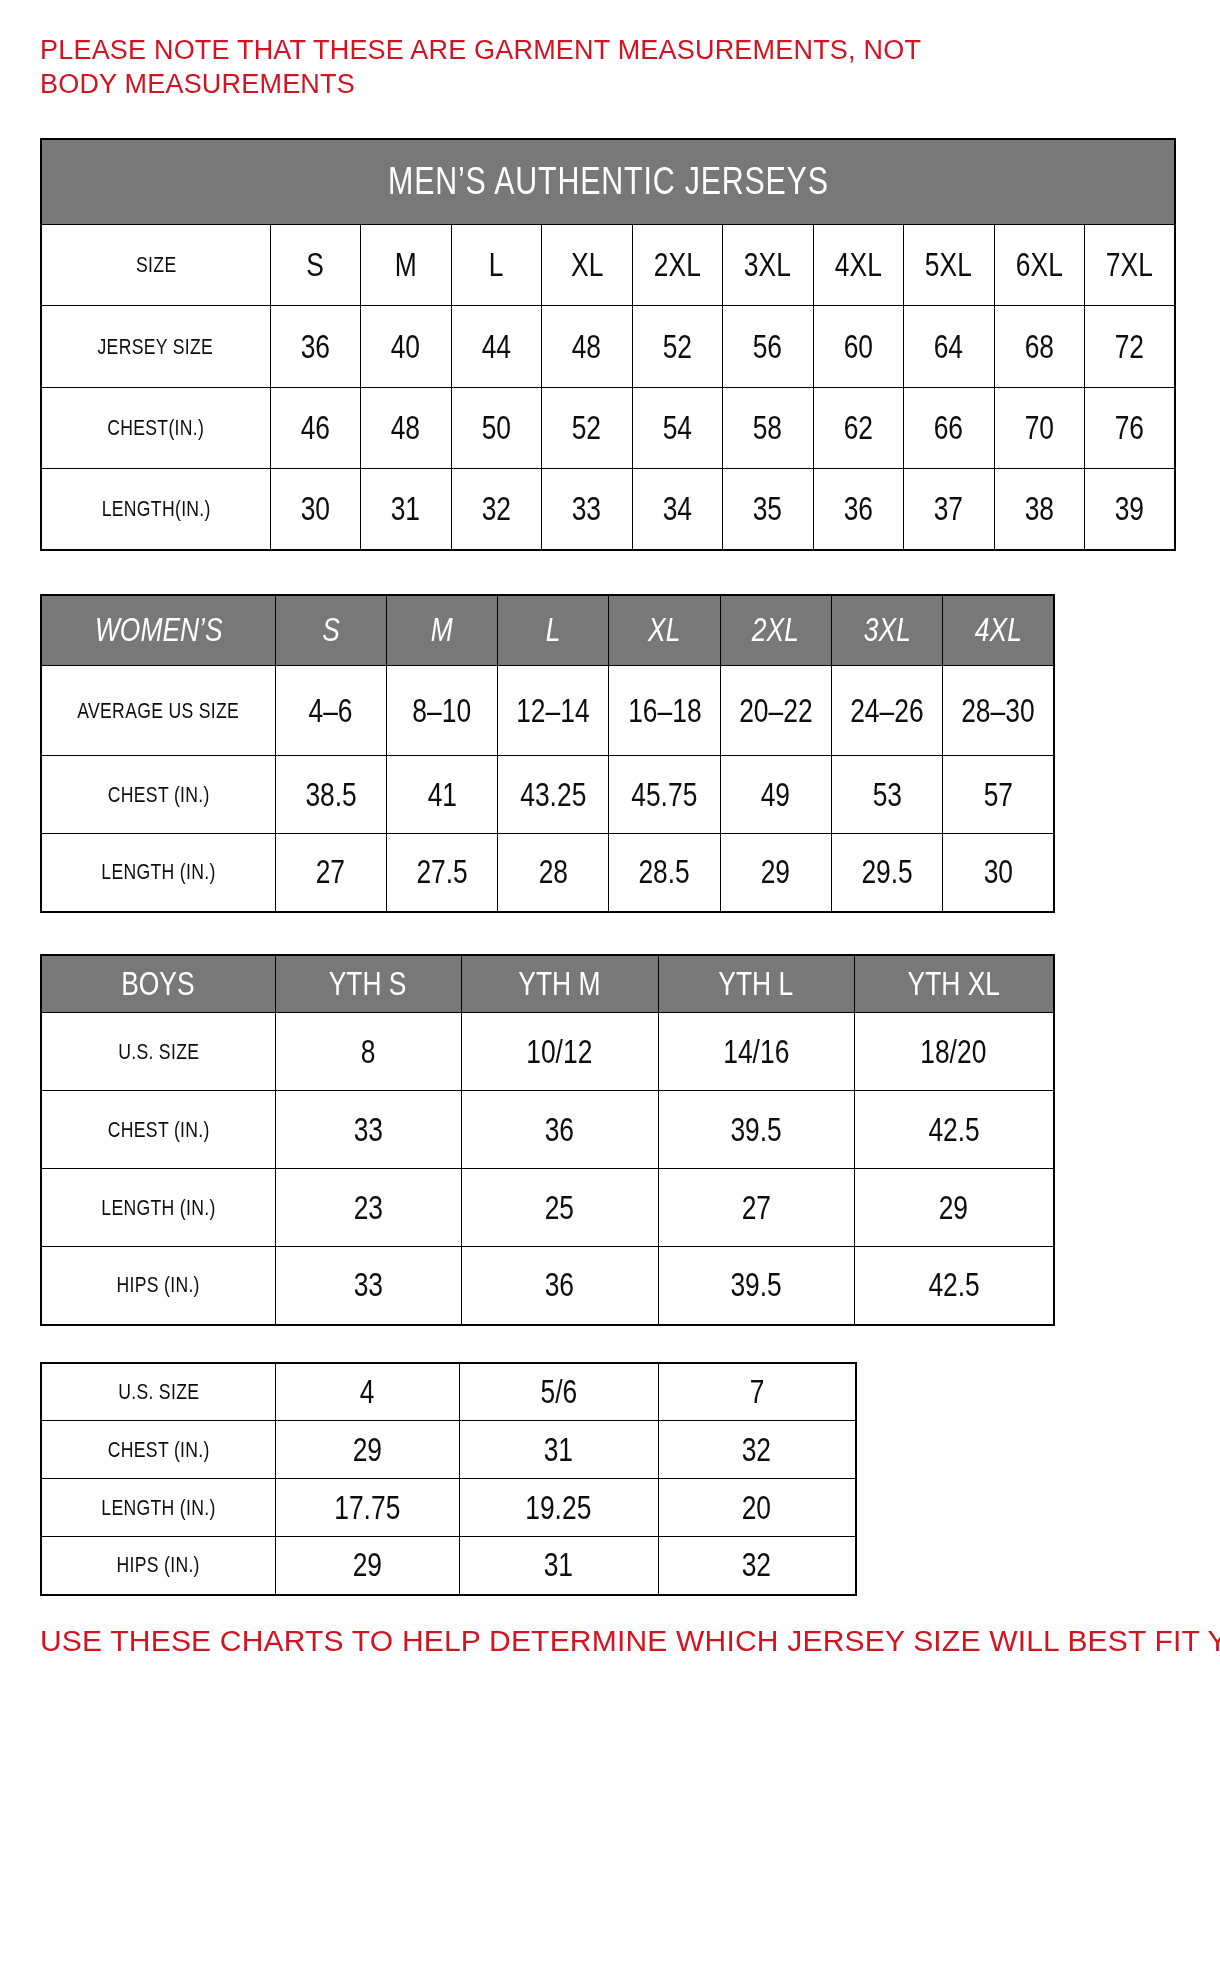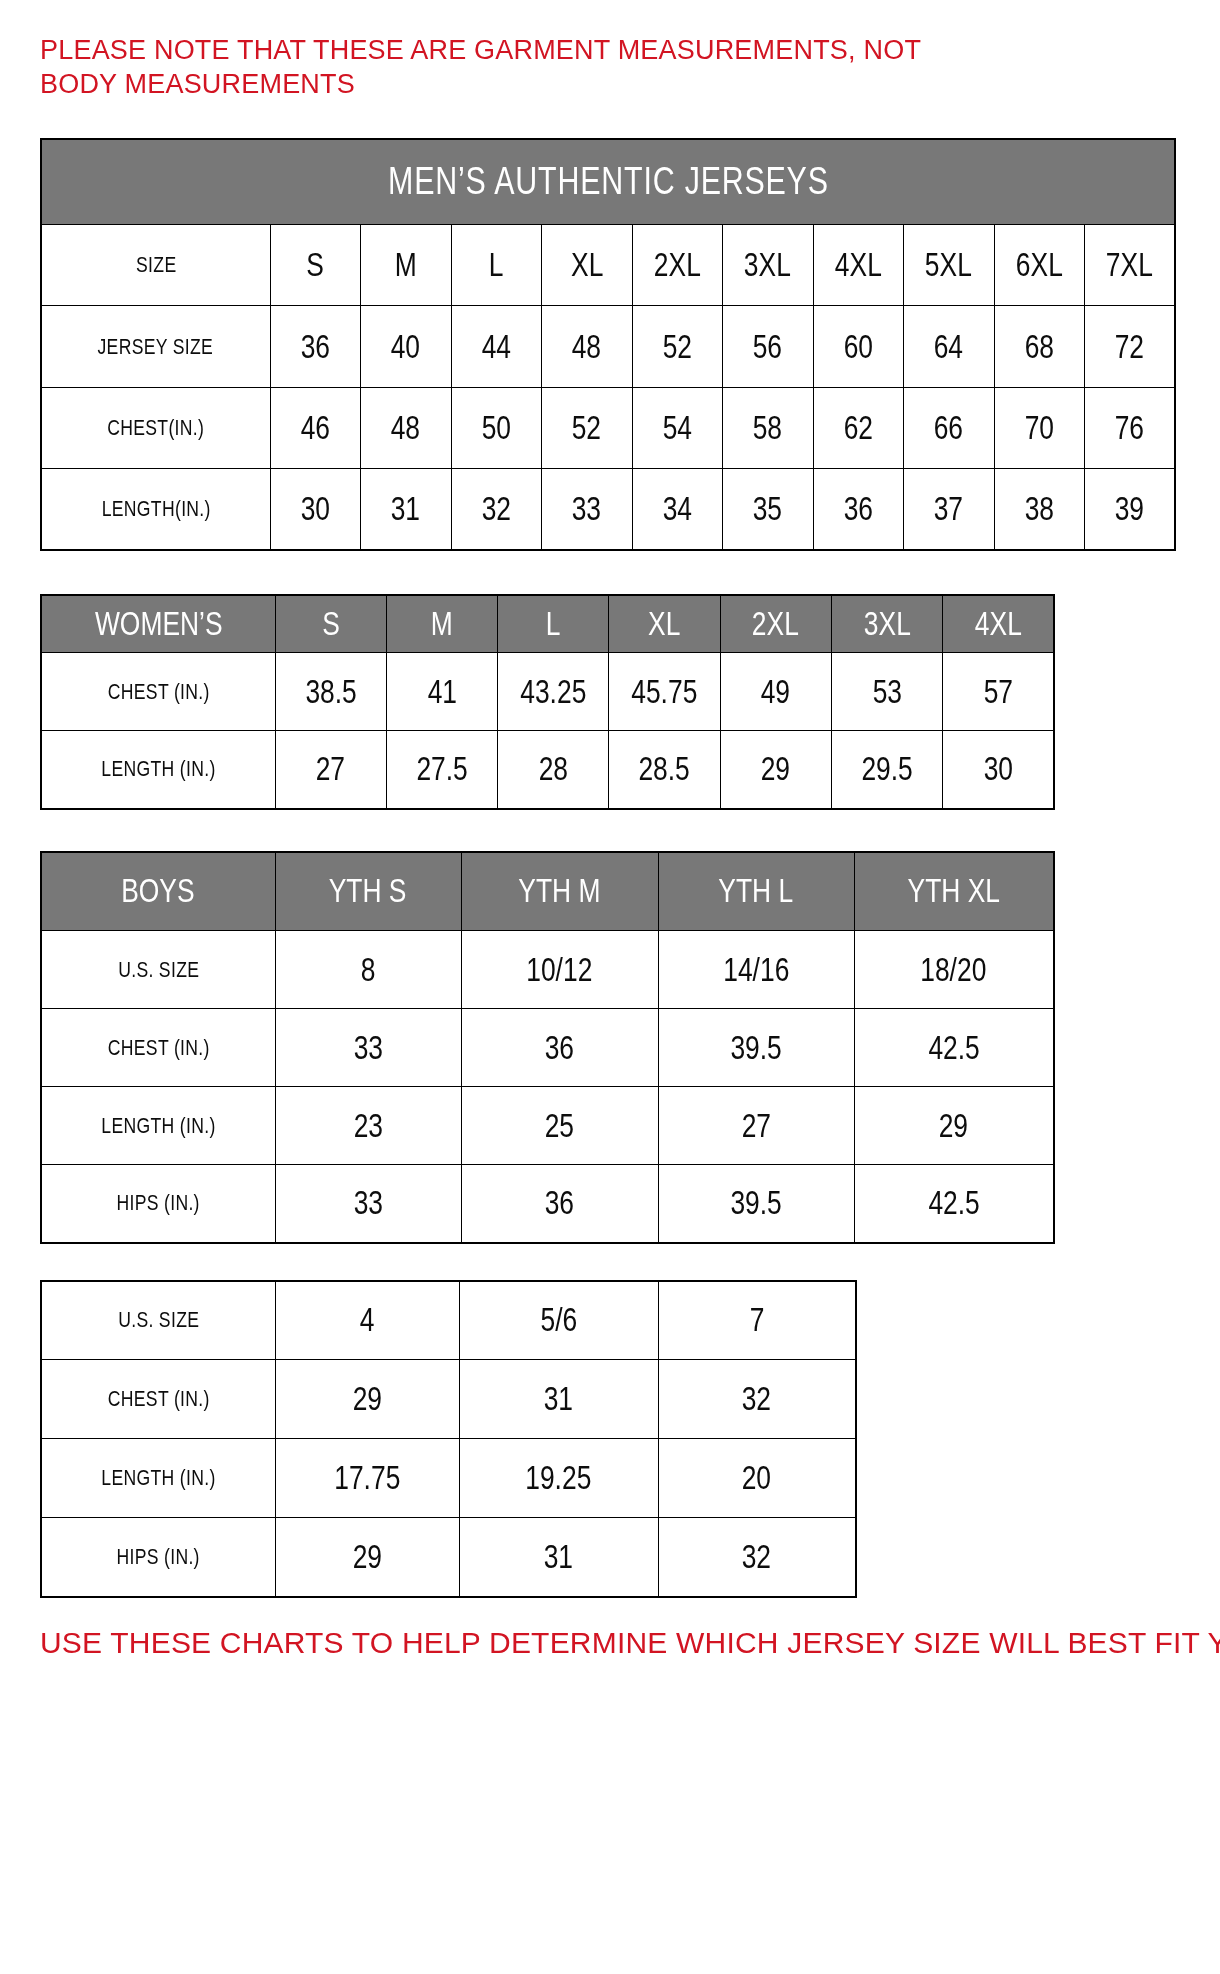--- a/index.html
+++ b/index.html
@@ -69,21 +69,21 @@
   td.v{font-size:33px;}
 
   .mens{width:1134px;margin-top:36px;}
   .womens,.boys{width:1013px;}
   .preschool{width:815px;}
   .womens{margin-top:43px;}
   .boys{margin-top:41px;}
   .preschool{margin-top:36px;}
 
   tr.h86{height:86px;padding-left:48px;} tr.h81{height:81px;} tr.h82{height:82px;padding-left:13px;}
-  tr.h77{height:58px;} tr.h90{height:90px;} tr.h78{height:78px;} tr.h79{height:79px;border-radius:6px;}
+  tr.h77{height:71px;font-style:italic;} tr.h90{height:90px;} tr.h78{height:78px;} tr.h79{height:58px;border-radius:6px;}
 
   p.footer{
     margin:28px 0 0 0;
     color:var(--accent-red,#d21422);
     font-size:30px;letter-spacing:0.2px;white-space:nowrap;
   }
 </style>
 </head>
 <body>
 
@@ -180,20 +180,30 @@
       <tr class="h77">
         <td class="ghead first"><span class="cn">WOMEN’S</span></td>
         <td class="ghead"><span class="cn">S</span></td>
         <td class="ghead"><span class="cn">M</span></td>
         <td class="ghead"><span class="cn">L</span></td>
         <td class="ghead"><span class="cn">XL</span></td>
         <td class="ghead"><span class="cn">2XL</span></td>
         <td class="ghead"><span class="cn">3XL</span></td>
         <td class="ghead last"><span class="cn">4XL</span></td>
       </tr>
+      <tr class="h90">
+        <td class="lbl"><span class="cn">AVERAGE US SIZE</span></td>
+        <td class="v"><span class="cn">4–6</span></td>
+        <td class="v"><span class="cn">8–10</span></td>
+        <td class="v"><span class="cn">12–14</span></td>
+        <td class="v"><span class="cn">16–18</span></td>
+        <td class="v"><span class="cn">20–22</span></td>
+        <td class="v"><span class="cn">24–26</span></td>
+        <td class="v"><span class="cn">28–30</span></td>
+      </tr>
       <tr class="h78">
         <td class="lbl"><span class="cn">CHEST (IN.)</span></td>
         <td class="v"><span class="cn">38.5</span></td>
         <td class="v"><span class="cn">41</span></td>
         <td class="v"><span class="cn">43.25</span></td>
         <td class="v"><span class="cn">45.75</span></td>
         <td class="v"><span class="cn">49</span></td>
         <td class="v"><span class="cn">53</span></td>
         <td class="v"><span class="cn">57</span></td>
       </tr>

